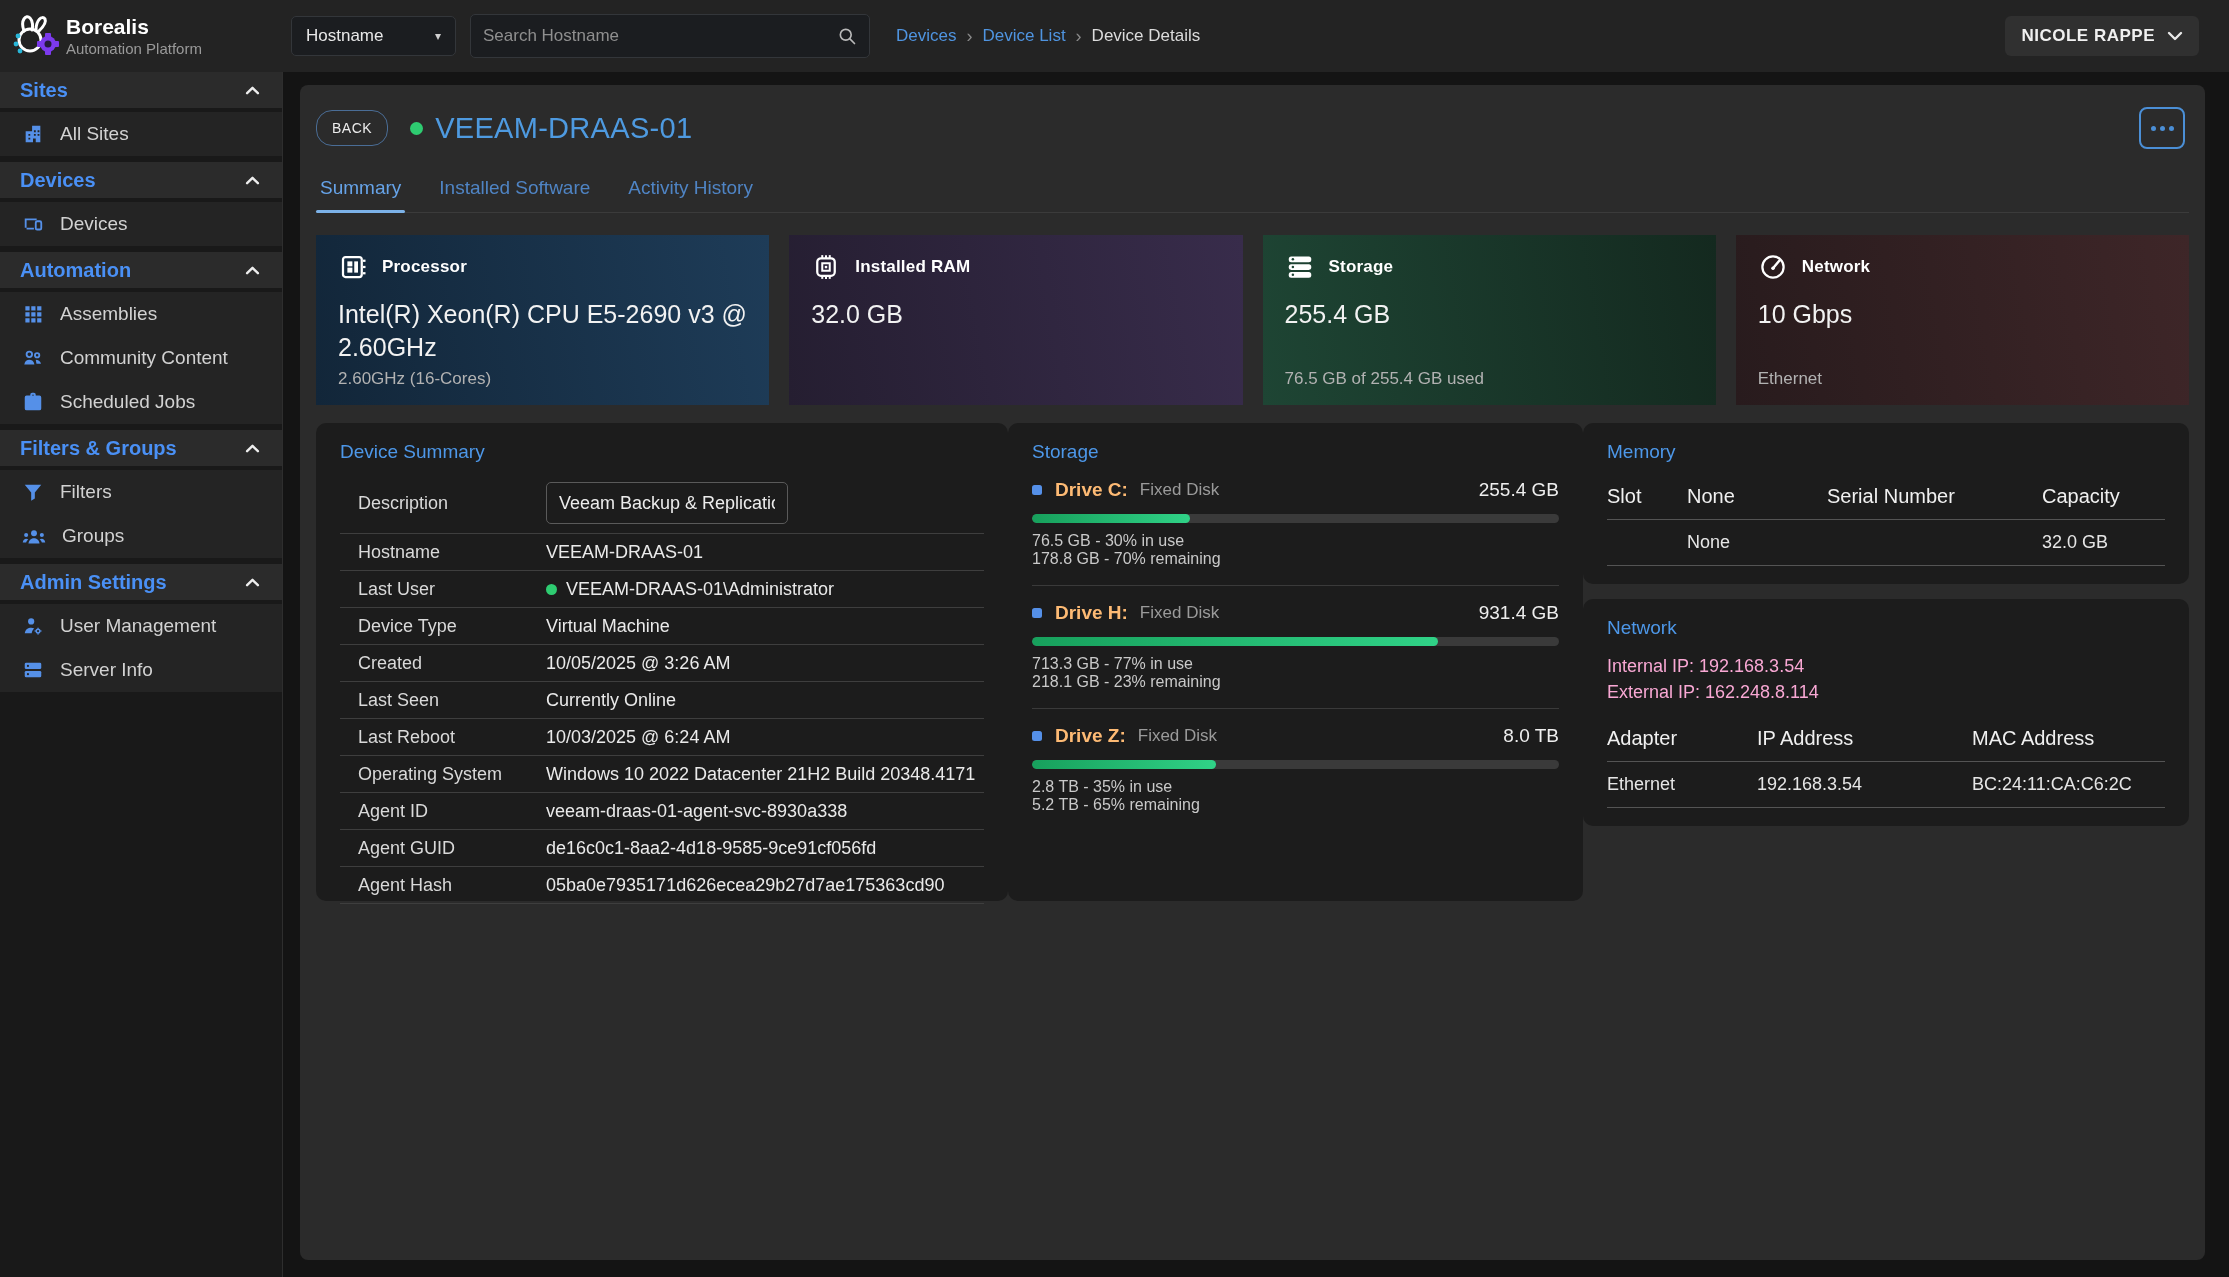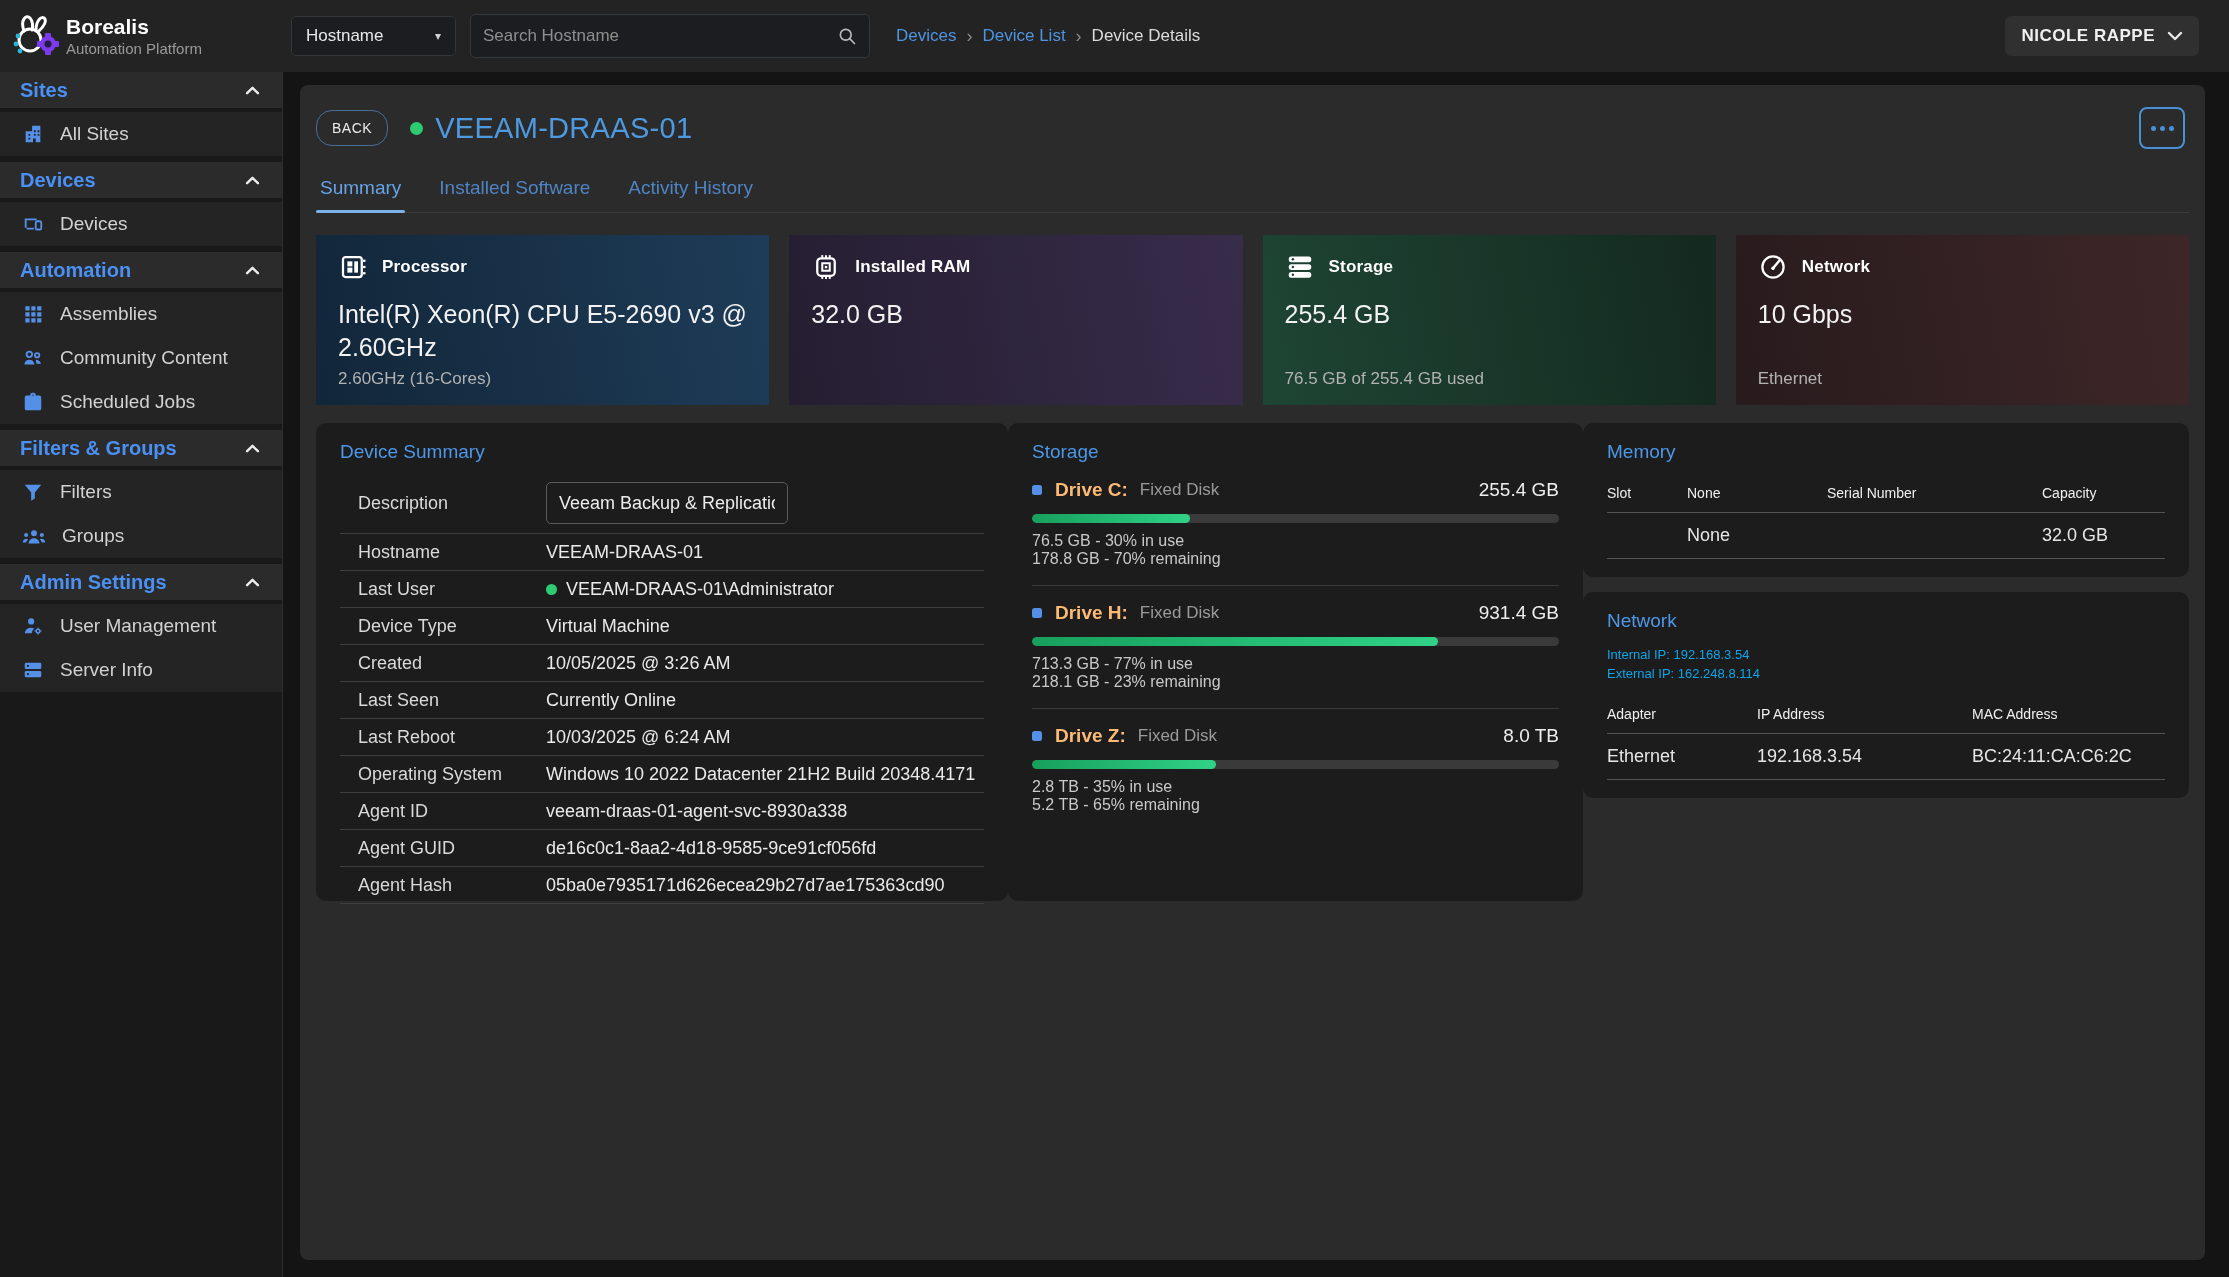--- a/index.html
+++ b/index.html
@@ -114,24 +114,24 @@
   .drive-name { font-size:19px; font-weight:bold; color:#fdba74; }
   .drive-type { font-size:17px; color:#9a9a9a; margin-left:12px; }
   .drive-size { margin-left:auto; font-size:19px; color:#eeeeee; }
   .bar { height:9px; background:#3a3a3a; border-radius:5px; margin:13px 0 9px; overflow:hidden; }
   .bar-fill { height:100%; border-radius:5px; background:linear-gradient(90deg,#17a05c,#30d287); }
   .drive-sub { display:flex; justify-content:flex-end; font-size:16px; color:#c9c9c9;flex-direction:column; }
   
   .tbl { display:grid; margin-top:14px; }
   .tbl-mem { grid-template-columns:80px 140px 215px 1fr; }
   .tbl-net { grid-template-columns:150px 215px 1fr; }
-  .tbl .th { font-size:14px; color:#f0f0f0; padding:8px 0 11px 0; border-bottom:1px solid #545454; }
+  .tbl .th { font-size:20px; color:#f0f0f0; padding:8px 0 11px 0; border-bottom:1px solid #545454; }
   .tbl .td { font-size:18px; color:#e6e6e6; padding:12px 0; border-bottom:1px solid #545454; }
   .pad-l { padding-left:20px; }
-  .ip-lines { margin-top:14px; font-size:13px; color:#0ea5e9; line-height:1.45; }
+  .ip-lines { margin-top:14px; font-size:18px; color:#f9a8d4; line-height:1.45; }
 </style>
 </head>
 <body>
 
 <div class="topbar">
   <div class="brand">
     <svg width="52" height="52" viewBox="0 0 52 52">
       <circle cx="18" cy="30" r="11" fill="none" stroke="#ffffff" stroke-width="3"></circle>
       <path d="M12 21 C8 10, 14 4, 18 8 C21 11, 21 17, 20 20" fill="none" stroke="#ffffff" stroke-width="3" stroke-linecap="round"></path>
       <path d="M24 20 C24 10, 30 5, 33 9 C35 13, 30 18, 27 21" fill="none" stroke="#ffffff" stroke-width="3" stroke-linecap="round"></path>

